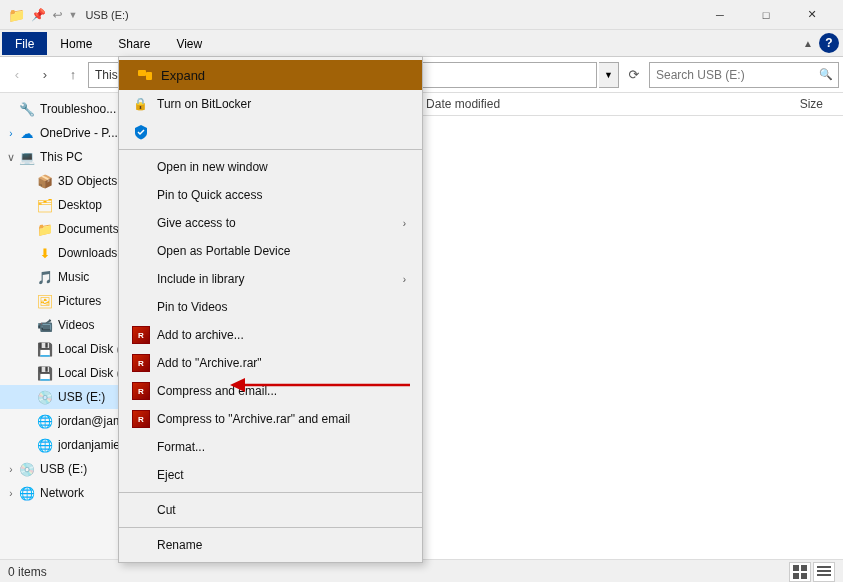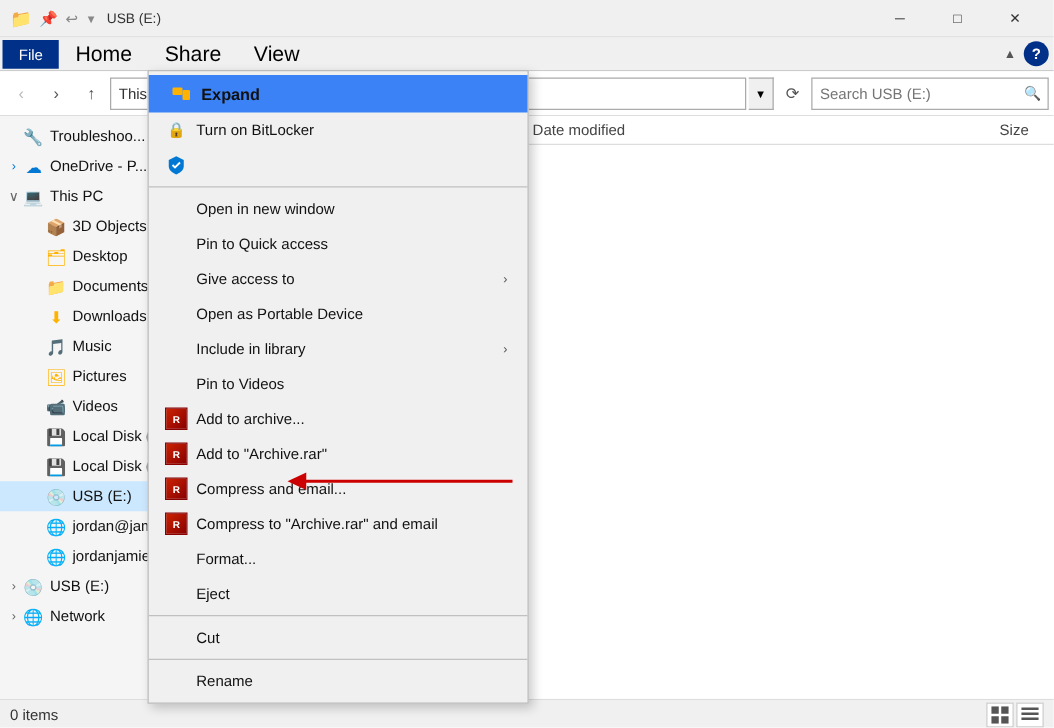--- a/index.html
+++ b/index.html
@@ -57,21 +57,21 @@
       border-bottom: 1px solid #ccc;
     }
     .ribbon-tabs {
       display: flex;
       align-items: center;
       height: 26px;
       padding-left: 2px;
     }
     .ribbon-tab {
       padding: 4px 12px;
-      font-size: 17px;
+      font-size: 12px;
       cursor: pointer;
       border: 1px solid transparent;
       border-bottom: none;
     }
     .ribbon-tab.active {
       background: #003087;
       color: #fff;
     }
 
     
@@ -280,25 +280,25 @@
       display: flex;
       align-items: center;
       padding: 4px 16px 4px 12px;
       cursor: pointer;
       font-size: 12px;
       color: #111;
       height: 28px;
       position: relative;
     }
     .ctx-item.ctx-header {
-      font-weight: bold;
+      font-weight: normal;
       font-size: 13px;
       padding: 5px 16px 5px 16px;
       height: 30px;
-      background: #3b82f6;
+      background: #a16207;
     }
     .ctx-item .ctx-icon {
       width: 20px;
       height: 20px;
       margin-right: 6px;
       display: flex;
       align-items: center;
       justify-content: center;
       flex-shrink: 0;
     }

